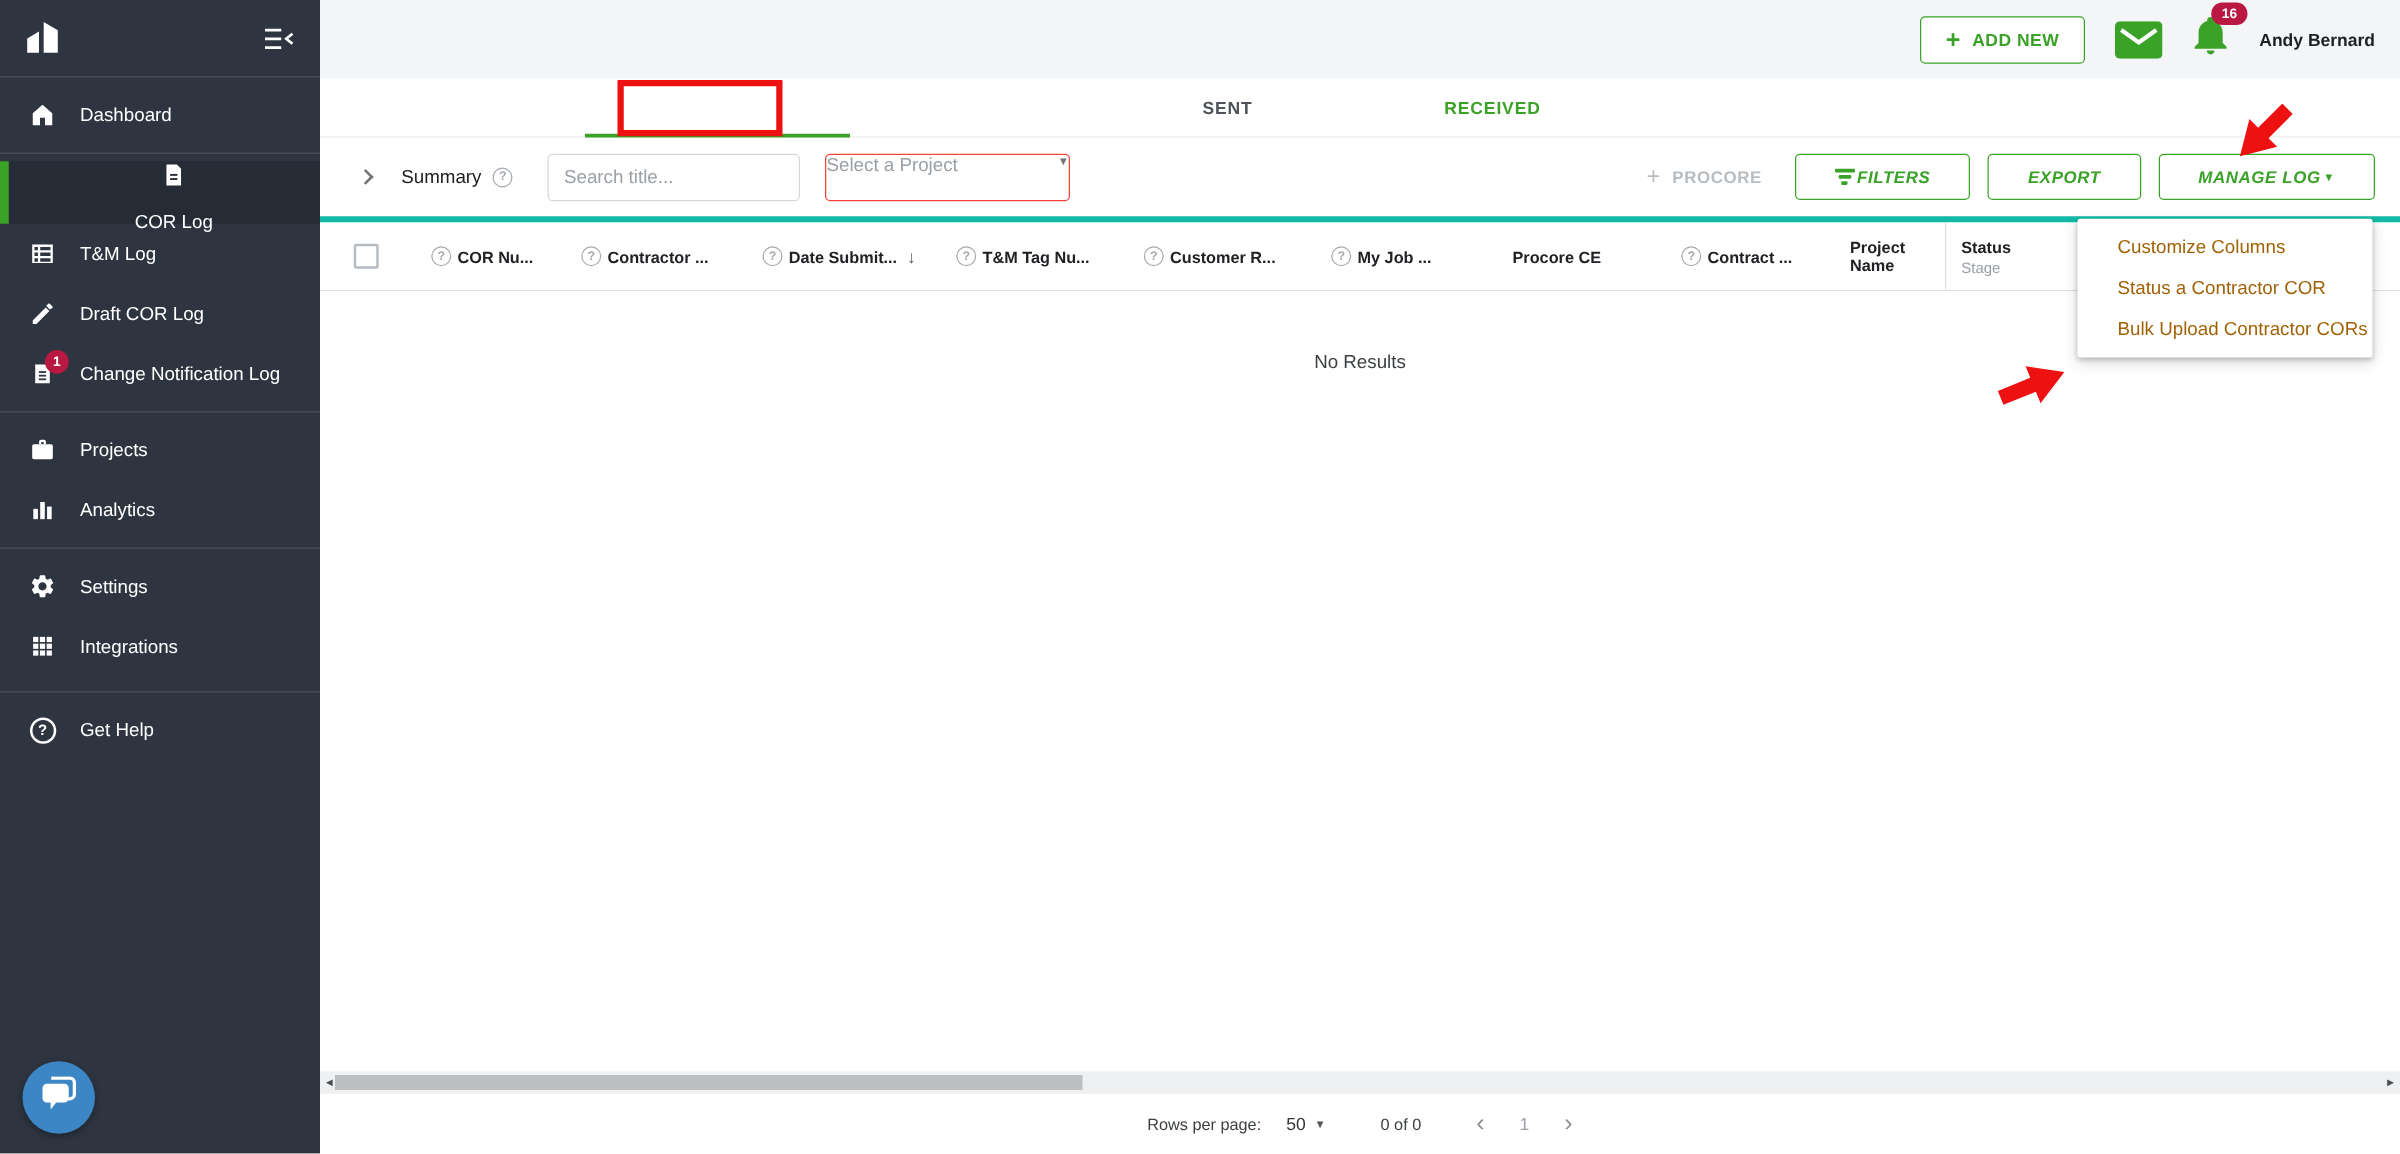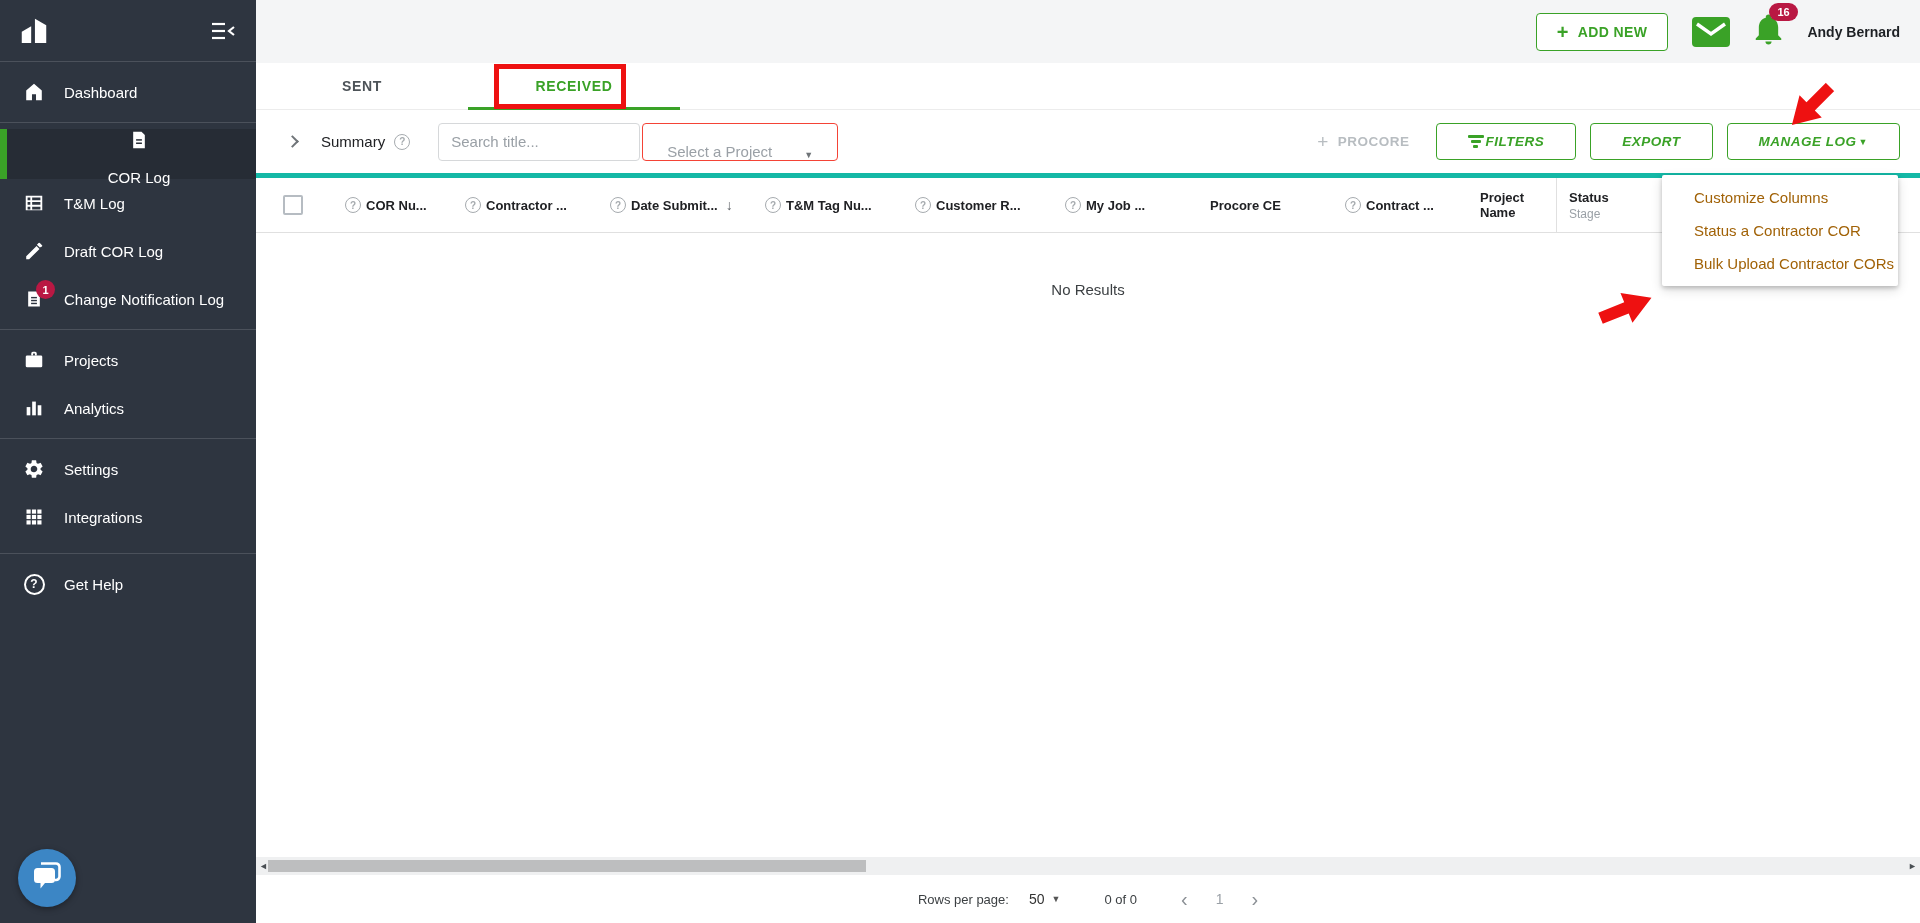--- a/index.html
+++ b/index.html
@@ -27,33 +27,33 @@
   .topbar { height: 63px; background: #f4f5f6; display: flex; align-items: center; padding: 0 20px 0 16px; }
   .page-title { font-size: 20px; font-weight: bold; color: #1d2024; }
   .topbar-right { margin-left: auto; display: flex; align-items: center; gap: 24px; }
   .add-new-btn { display: flex; align-items: center; gap: 9px; height: 38px; padding: 0 20px; border: 1px solid #3aa227; border-radius: 4px; background: #fff; color: #3aa227; font-weight: bold; font-size: 14px; letter-spacing: .4px; cursor: pointer; }
   .add-new-btn .plus { font-size: 20px; font-weight: bold; line-height: 1; }
   .icon-btn { display: flex; cursor: pointer; }
   .bell-wrap { position: relative; cursor: pointer; }
   .notif-badge { position: absolute; top: -11px; left: 15px; background: #b91843; color: #fff; font-size: 11px; font-weight: bold; border-radius: 10px; padding: 3px 8px; }
   .user-name { font-weight: bold; font-size: 14px; color: #1d2024; }
 
-  .tabbar { position: relative; height: 47px; background: #fff; display: flex; border-bottom: 1px solid #ececec; }
+  .tabbar { position: relative; height: 47px; background: #fff; display: flex; border-bottom: 1px solid #ececec; justify-content: center; }
   .tab { width: 212px; display: flex; align-items: center; justify-content: center; font-size: 14px; font-weight: bold; letter-spacing: .7px; color: #4d5358; cursor: pointer; }
   .tab.active { color: #3aa227; }
   .tab-underline { position: absolute; left: 212px; width: 212px; height: 3px; bottom: -1px; background: #3aa227; }
   .annot-box { position: absolute; left: 238px; top: 1px; width: 132px; height: 45px; border: 5px solid #ee1111; z-index: 6; pointer-events: none; }
 
   .toolbar { height: 68px; display: flex; align-items: center; padding: 0 20px 0 32px; border-bottom: 5px solid #14b8a6; background: #fff; }
   .chev-right { width: 9px; height: 9px; border-right: 2px solid #6f7478; border-bottom: 2px solid #6f7478; transform: rotate(-45deg); cursor: pointer; }
   .summary-label { margin: 0 9px 0 24px; font-size: 15px; color: #202124; }
   .help-badge { width: 16px; height: 16px; border: 1.5px solid #a6abaf; border-radius: 50%; color: #a6abaf; font-size: 10px; font-weight: bold; display: flex; align-items: center; justify-content: center; flex-shrink: 0; }
   .search-input { margin-left: 28px; width: 202px; height: 38px; border: 1px solid #d6d8da; border-radius: 4px; padding: 0 12px; font-size: 15px; color: #333; font-family: "Liberation Sans", sans-serif; outline: none; }
   .search-input::placeholder { color: #9aa0a6; }
-  .project-select { margin-left: 2px; width: 196px; height: 38px; border: 1.5px solid #f44336; border-radius: 4px; display: flex; align-items: flex-end; padding: 0 24px; color: #9aa0a6; font-size: 15px; cursor: pointer; background: #fff; }
+  .project-select { margin-left: 20px; width: 196px; height: 38px; border: 1.5px solid #f44336; border-radius: 4px; display: flex; align-items: flex-start; padding: 0 0; color: #9aa0a6; font-size: 15px; cursor: pointer; background: #fff; }
   .project-select .caret { margin-left: auto; color: #6f7478; font-size: 9px; }
   .toolbar-right { margin-left: auto; display: flex; align-items: center; gap: 14px; }
   .procore { display: flex; align-items: center; gap: 9px; color: #b8bdc1; font-weight: bold; font-size: 13.5px; letter-spacing: .5px; margin-right: 12px; }
   .procore .plus { font-size: 19px; font-weight: normal; line-height: 1; }
   .gbtn { height: 37px; padding: 0 31px; border: 1px solid #3aa227; border-radius: 4px; background: #fff; color: #3aa227; font-weight: bold; font-size: 13.5px; letter-spacing: .5px; display: flex; align-items: center; gap: 2px; cursor: pointer; font-family: "Liberation Sans", sans-serif; font-style: italic; }
   .gbtn .caret { font-size: 9px; }
   .filter-ic { display: flex; flex-direction: column; align-items: center; gap: 2.5px; }
   .filter-ic span { display: block; height: 2.5px; background: #3aa227; border-radius: 1px; }
   .filter-ic .f1 { width: 16px; } .filter-ic .f2 { width: 10px; } .filter-ic .f3 { width: 5px; }
 

